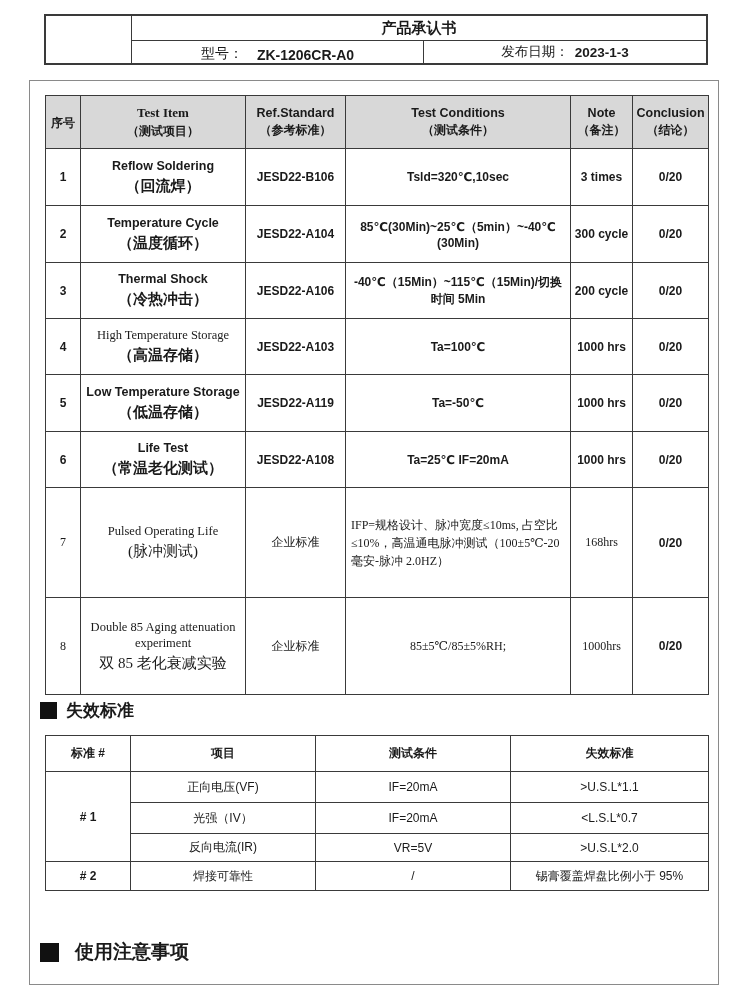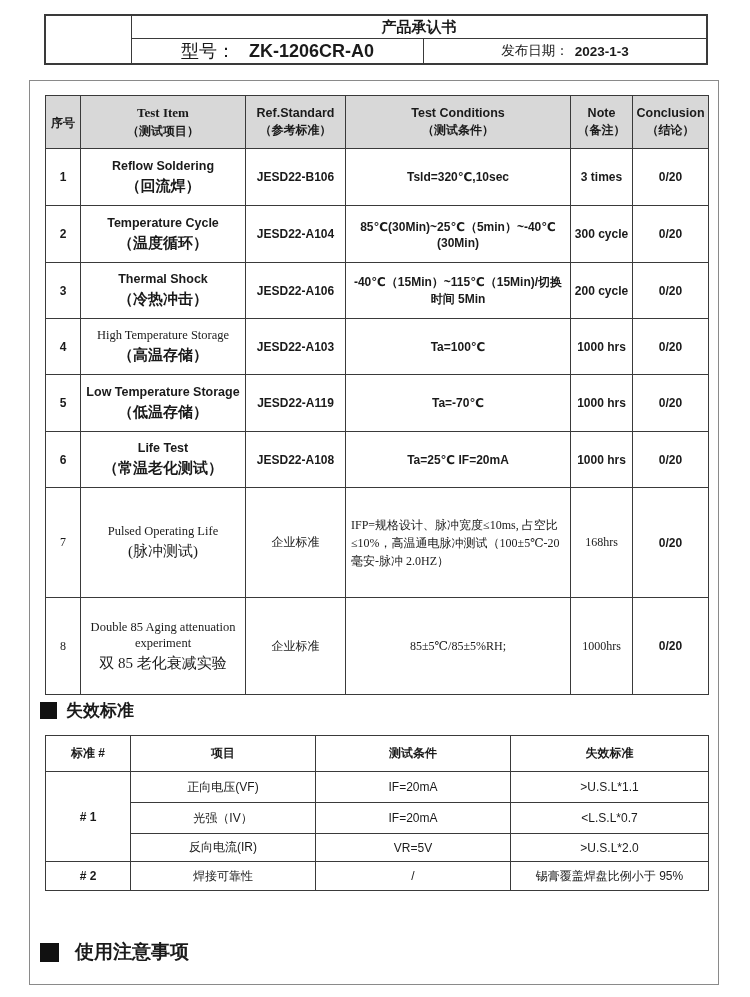--- a/index.html
+++ b/index.html
@@ -6,21 +6,21 @@
   .page{
     position:relative;width:750px;height:997px;background:#ffffff;
     font-family:"Liberation Sans","DejaVu Sans",sans-serif;color:#1a1a1a;overflow:hidden;
   }
   
   .top-table{position:absolute;left:44px;top:14px;width:664px;height:51px;border:2px solid #3a3a3a;display:flex;box-sizing:border-box;background:#fff;}
   .logo-cell{width:86px;border-right:1.5px solid #3a3a3a;box-sizing:border-box;}
   .top-right{flex:1;display:flex;flex-direction:column;}
   .doc-title-row{height:25px;border-bottom:1.5px solid #3a3a3a;display:flex;align-items:center;justify-content:center;font-weight:bold;font-size:15px;box-sizing:border-box;}
   .top-row2{flex:1;display:flex;}
-  .model-cell{width:292px;border-right:1.5px solid #3a3a3a;box-sizing:border-box;display:flex;align-items:center;justify-content:center;font-size:18px;gap:14px;}
+  .model-cell{width:292px;border-right:1.5px solid #3a3a3a;box-sizing:border-box;display:flex;align-items:flex-end;justify-content:center;font-size:14px;gap:14px;}
   .date-cell{flex:1;display:flex;align-items:center;justify-content:center;font-size:13.5px;gap:6px;}
   .lbl{font-weight:normal;}
   .val{font-weight:bold;}
   
   .frame{position:absolute;left:29px;top:80px;width:690px;height:905px;border:1px solid #8a8a8a;box-sizing:border-box;}
   
   table{border-collapse:collapse;}
   .main-table{position:absolute;left:45px;top:95px;width:663px;table-layout:fixed;background:#fff;}
   .main-table th,.main-table td{border:1.5px solid #3a3a3a;padding:2px 3px;text-align:center;vertical-align:middle;font-size:12px;box-sizing:border-box;overflow:hidden;}
   .main-table thead th{background:#d8d8d8;font-weight:bold;height:53px;}
@@ -157,21 +157,21 @@
         <td class="sans-bold">1000 hrs</td>
         <td class="sans-bold">0/20</td>
       </tr>
       <tr class="r5">
         <td class="sans-bold">5</td>
         <td>
           <div class="item-en sans-bold">Low Temperature Storage</div>
           <div class="item-cn sans-bold">（低温存储）</div>
         </td>
         <td class="sans-bold">JESD22-A119</td>
-        <td class="sans-bold">Ta=-70℃</td>
+        <td class="sans-bold">Ta=-50℃</td>
         <td class="sans-bold">1000 hrs</td>
         <td class="sans-bold">0/20</td>
       </tr>
       <tr class="r6">
         <td class="sans-bold">6</td>
         <td>
           <div class="item-en sans-bold">Life Test</div>
           <div class="item-cn sans-bold">（常温老化测试）</div>
         </td>
         <td class="sans-bold">JESD22-A108</td>

